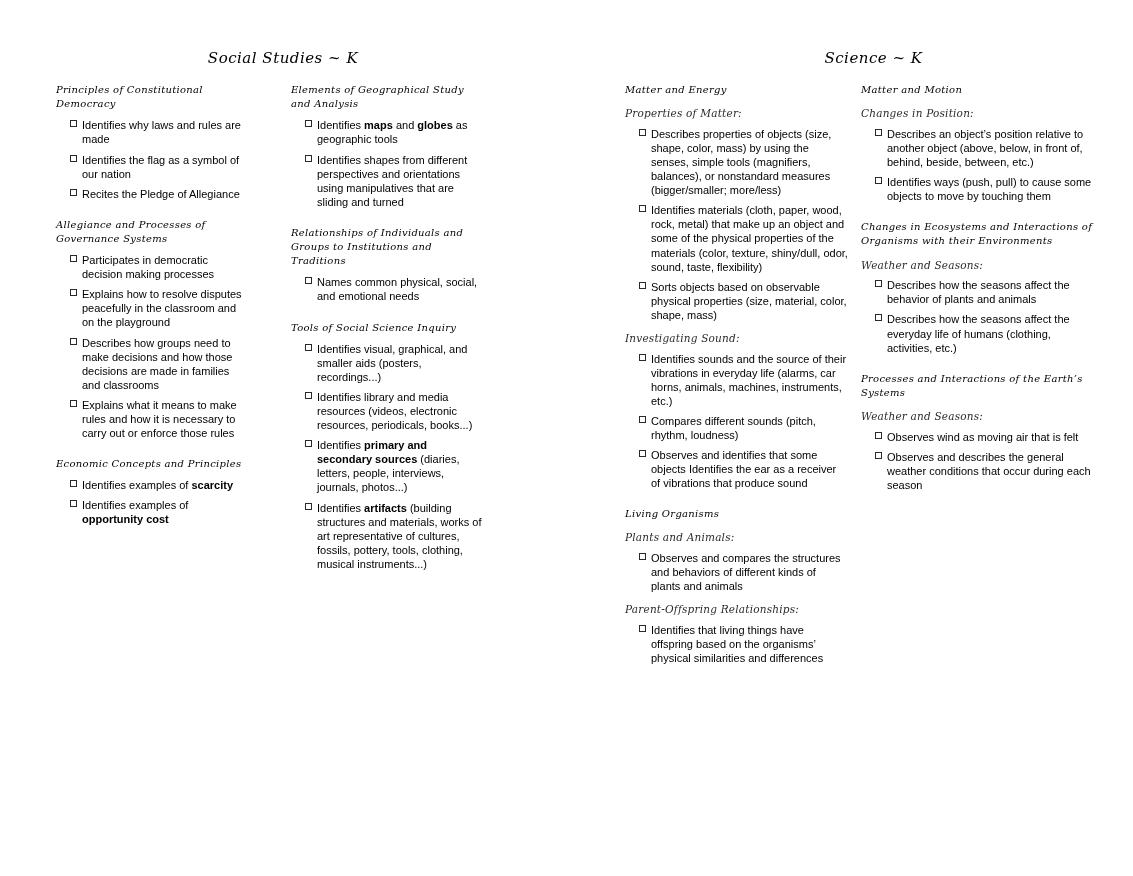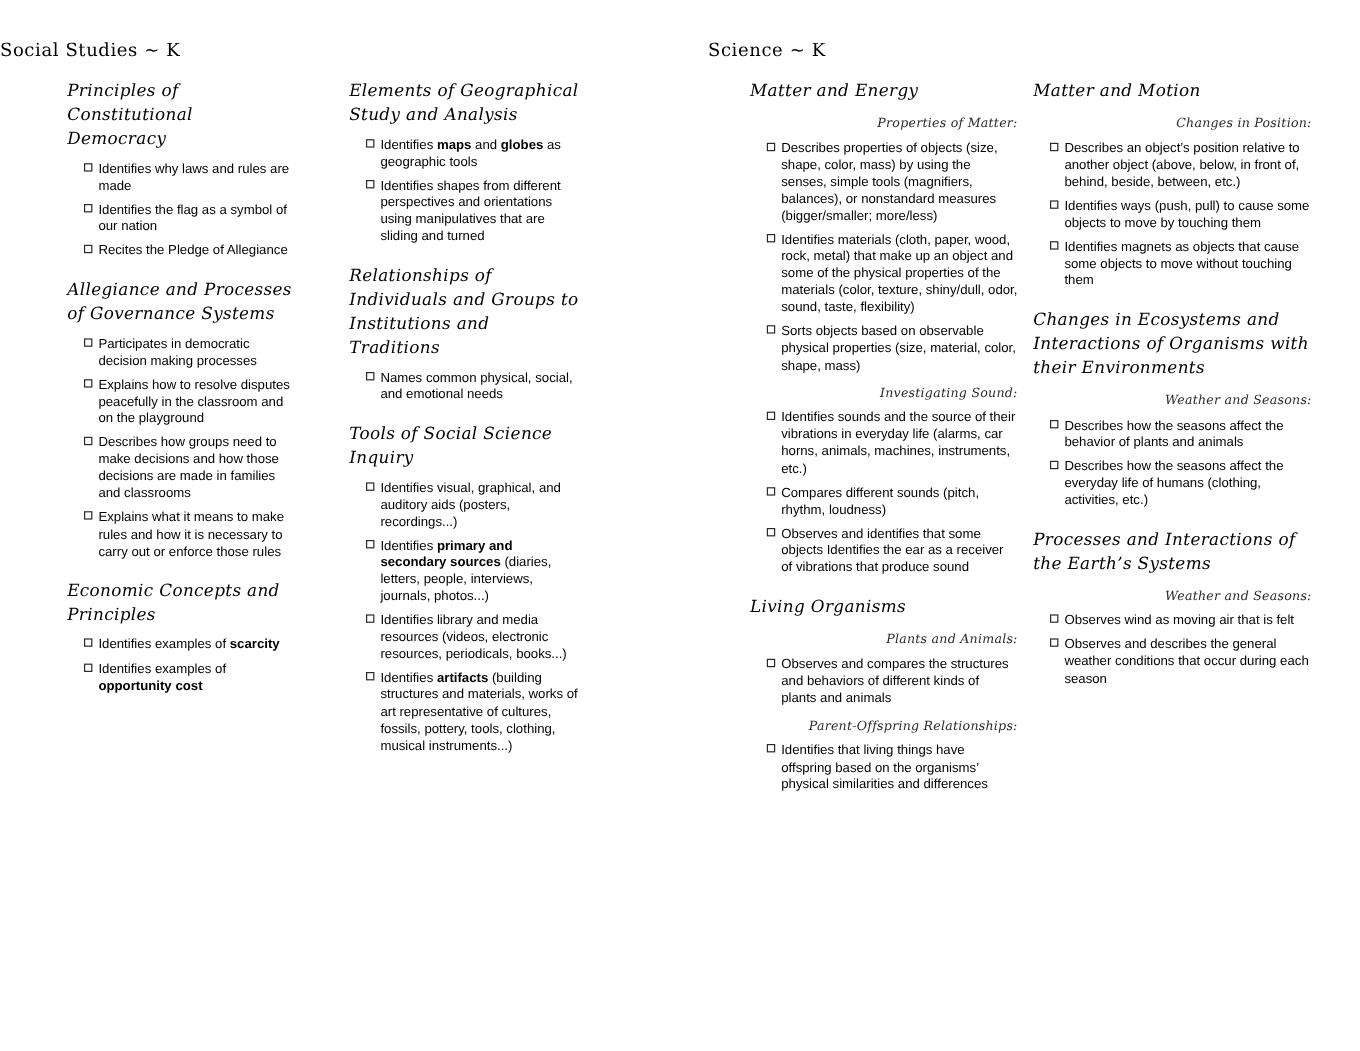--- a/index.html
+++ b/index.html
@@ -23,62 +23,62 @@
   }
   .half {
     position: absolute;
     top: 0;
   }
   .half-left { left: 0; width: 566px; }
   .half-right { left: 590px; width: 567px; }
 
   .section-title {
     font-family: "DejaVu Serif", serif;
+    font-style: italic;
     font-size: 15px;
-    text-align: left;
+    text-align: center;
     letter-spacing: 0.5px;
     margin: 0;
-    padding-top: 33px;
+    padding-top: 49px;
   }
 
   .cols {
     display: flex;
     padding-top: 16px;
   }
   .col { }
 
   
   .half-left .col1 { width: 245px; padding-left: 56px; }
   .half-left .col2 { width: 240px; padding-left: 46px; }
 
   
   .half-right .col1 { width: 258px; padding-left: 35px; }
   .half-right .col2 { width: 245px; padding-left: 13px; }
 
   h3.group {
     font-family: "DejaVu Serif", serif;
     font-style: italic;
     font-weight: normal;
-    font-size: 14px;
+    font-size: 10px;
     line-height: 1.42;
     margin: 0 0 7px 0;
     letter-spacing: 0.3px;
   }
   h3.group.spaced { margin-top: 17px; }
 
   h4.subgroup {
     font-family: "DejaVu Serif", serif;
     font-style: italic;
     font-weight: normal;
     font-size: 10.5px;
     line-height: 1.4;
     margin: 9px 0 6px 0;
     letter-spacing: 0.2px;
     color: #2b2b2b;
-    text-align: right;
   }
 
   ul.items {
     list-style: none;
     margin: 0 0 2px 0;
     padding: 0 0 0 14px;
   }
   ul.items li {
     position: relative;
     font-size: 11px;
@@ -179,29 +179,29 @@
           <li>
             <span class="cb"></span>
             <span class="itxt">Names common physical, social, and emotional needs</span>
           </li>
         </ul>
 
         <h3 class="group spaced">Tools of Social Science Inquiry</h3>
         <ul class="items">
           <li>
             <span class="cb"></span>
-            <span class="itxt">Identifies visual, graphical, and auditory aids (posters, recordings...)</span>
+            <span class="itxt">Identifies visual, graphical, and smaller aids (posters, recordings...)</span>
+          </li>
+          <li>
+            <span class="cb"></span>
+            <span class="itxt">Identifies library and media resources (videos, electronic resources, periodicals, books...)</span>
           </li>
           <li>
             <span class="cb"></span>
             <span class="itxt">Identifies <b>primary and secondary sources</b> (diaries, letters, people, interviews, journals, photos...)</span>
-          </li>
-          <li>
-            <span class="cb"></span>
-            <span class="itxt">Identifies library and media resources (videos, electronic resources, periodicals, books...)</span>
           </li>
           <li>
             <span class="cb"></span>
             <span class="itxt">Identifies <b>artifacts</b> (building structures and materials, works of art representative of cultures, fossils, pottery, tools, clothing, musical instruments...)</span>
           </li>
         </ul>
 
       </div>
     </div>
   </div>
@@ -272,24 +272,20 @@
         <h4 class="subgroup">Changes in Position:</h4>
         <ul class="items">
           <li>
             <span class="cb"></span>
             <span class="itxt">Describes an object’s position relative to another object (above, below, in front of, behind, beside, between, etc.)</span>
           </li>
           <li>
             <span class="cb"></span>
             <span class="itxt">Identifies ways (push, pull) to cause some objects to move by touching them</span>
           </li>
-          <li>
-            <span class="cb"></span>
-            <span class="itxt">Identifies magnets as objects that cause some objects to move without touching them</span>
-          </li>
         </ul>
 
         <h3 class="group spaced">Changes in Ecosystems and Interactions of Organisms with their Environments</h3>
         <h4 class="subgroup">Weather and Seasons:</h4>
         <ul class="items">
           <li>
             <span class="cb"></span>
             <span class="itxt">Describes how the seasons affect the behavior of plants and animals</span>
           </li>
           <li>

